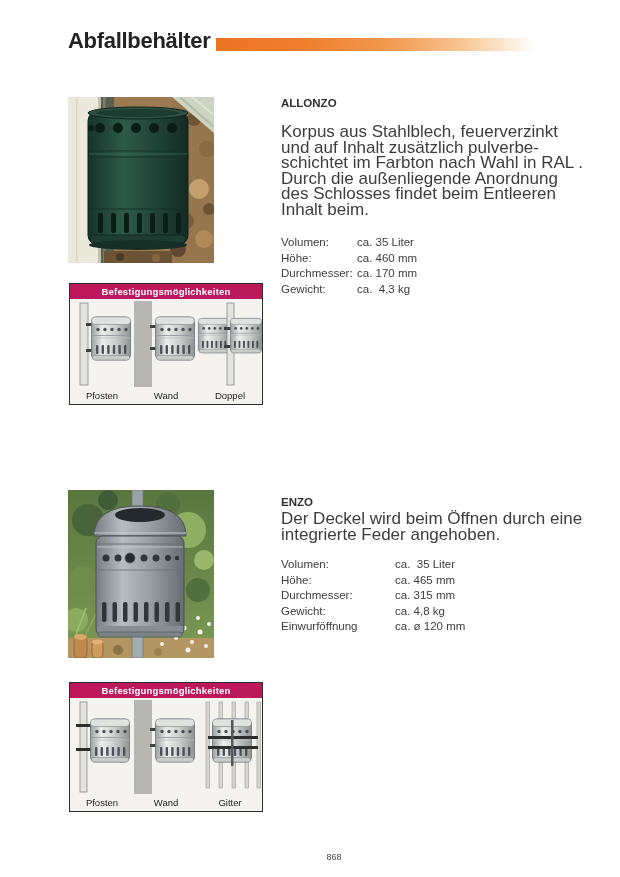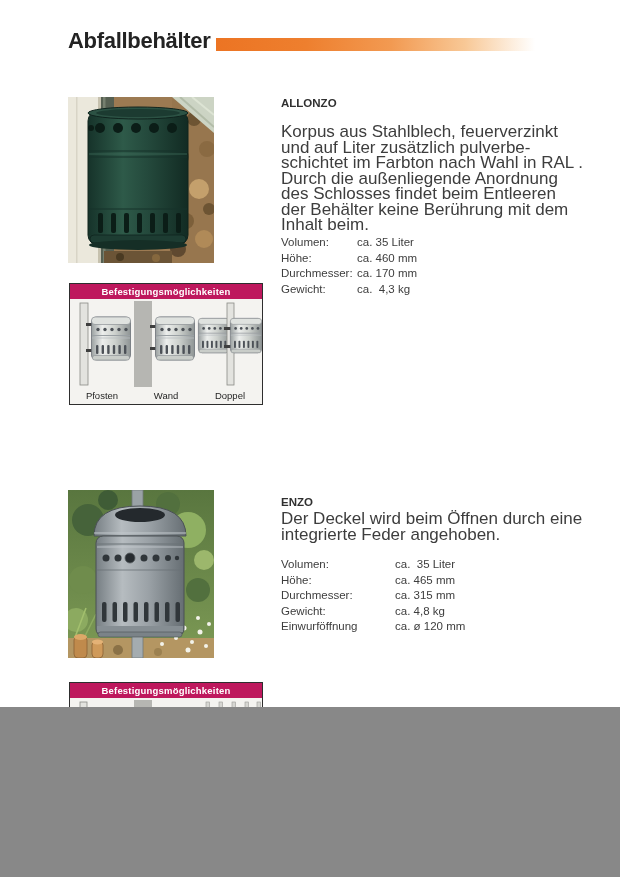--- a/index.html
+++ b/index.html
@@ -1,16 +1,16 @@
 <!DOCTYPE html>
 <html><head>
 <meta charset="utf-8">
 <style>
   html,body{margin:0;padding:0;background:#888;}
-  #page{position:relative;width:620px;height:707px;background:#ffffff;overflow:hidden;
+  #page{position:relative;width:620px;height:877px;background:#ffffff;overflow:hidden;
         font-family:"Liberation Sans",sans-serif;color:#3d3d3d;}
 
   
   .page-title{position:absolute;left:68px;top:28px;font-size:22px;font-weight:bold;
               color:#232323;letter-spacing:-0.3px;}
   .title-bar{position:absolute;left:216px;top:38px;width:319px;height:13px;
              background:linear-gradient(90deg,#ec7423 0%,#ee7f2e 28%,#f29a52 55%,
              #f8c896 78%,#fdeede 93%,#ffffff 100%);}
 
   
@@ -142,25 +142,24 @@
       <rect x="108" y="116" width="5" height="20" rx="2" fill="#0b1d17"></rect>
       <rect x="22" y="138" width="96" height="8" rx="4" fill="#1d3c32" stroke="#0f241e" stroke-width="0.8"></rect>
       <ellipse cx="70" cy="148" rx="49" ry="5" fill="#152e26"></ellipse>
     </svg>
   </div>
 
   <div class="prod-name" style="top:97px">ALLONZO</div>
 
   <div class="prod-desc" style="top:124px">
     <span>Korpus aus Stahlblech, feuerverzinkt</span>
-    <span>und auf Liter zusätzlich pulverbe-</span>
+    <span>und auf Inhalt zusätzlich pulverbe-</span>
     <span>schichtet im Farbton nach Wahl in RAL .</span>
     <span>Durch die außenliegende Anordnung</span>
     <span>des Schlosses findet beim Entleeren</span>
-    <span>der Behälter keine Berührung mit dem</span>
     <span>Inhalt beim.</span>
   </div>
 
   <div class="spec-table specs-1" style="top:235px">
     <div class="spec-row">
       <span class="spec-label">Volumen:</span>
       <span class="spec-value">ca. 35 Liter</span>
     </div>
     <div class="spec-row">
       <span class="spec-label">Höhe:</span>

